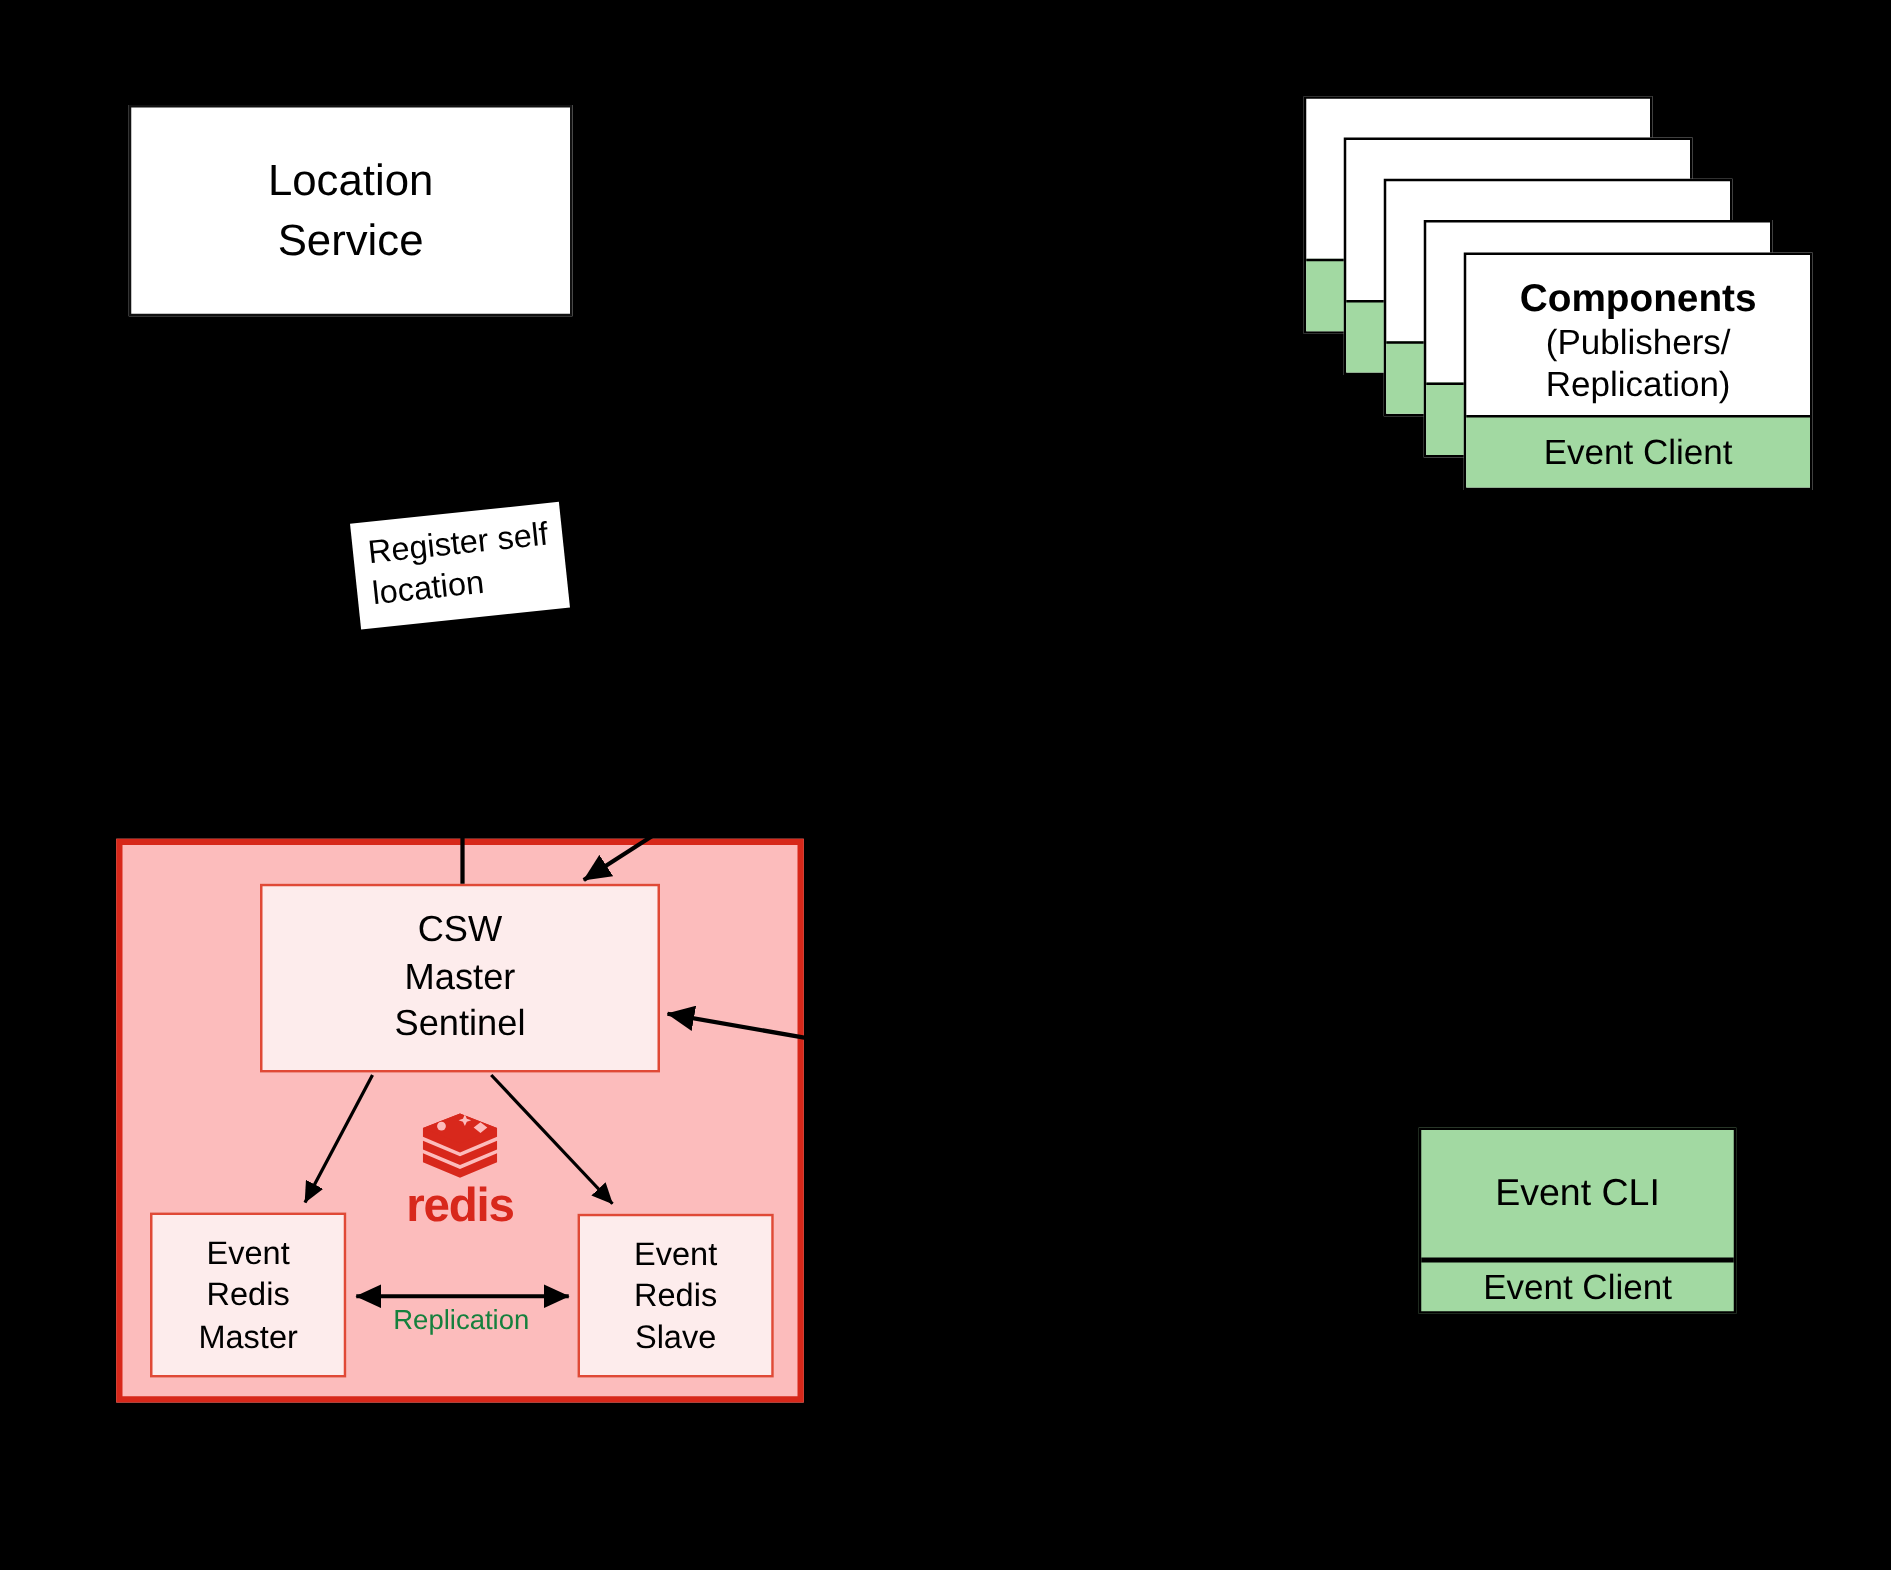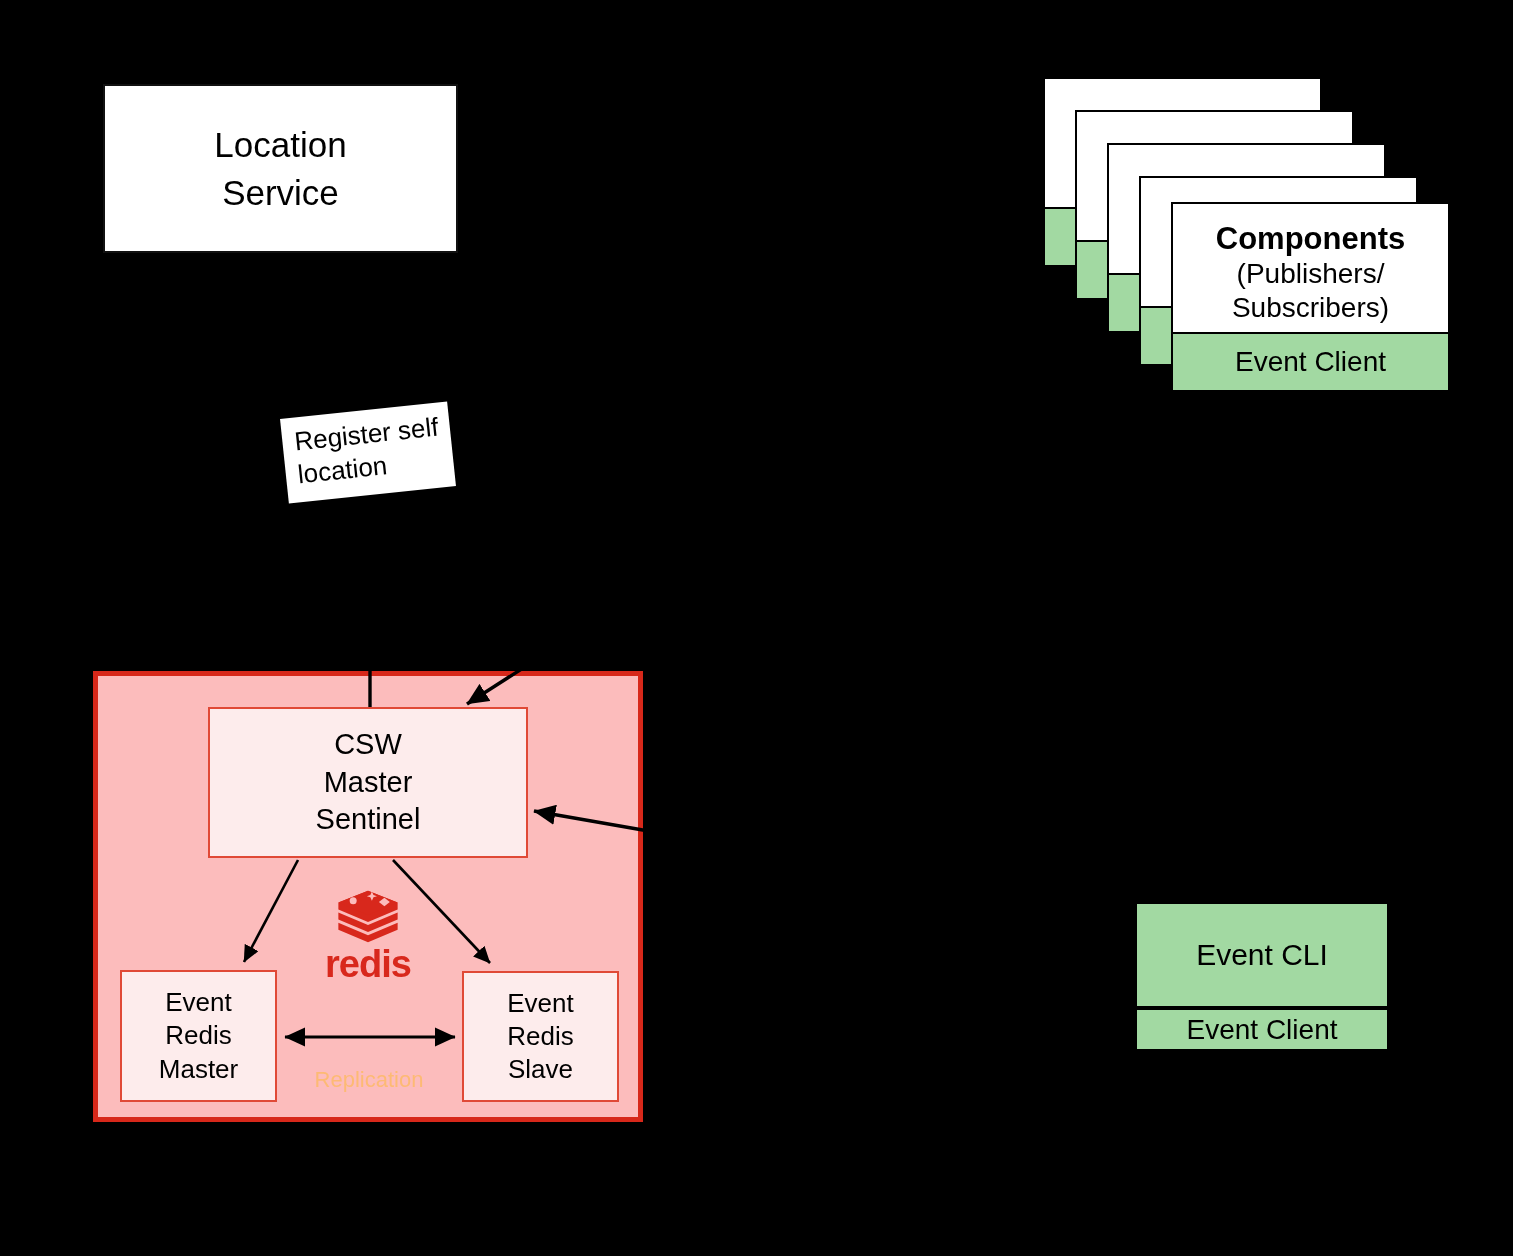--- a/index.html
+++ b/index.html
@@ -58,21 +58,21 @@
   .node {
     background:var(--node-fill,#fdecec);
     border:2px solid var(--node-border,#e04936);
   }
   .csw-node   { left:208px; top:707px; width:320px; height:151px; font-size:29px; line-height:1.3; }
   .master-node{ left:120px; top:970px; width:157px; height:132px; font-size:26px; line-height:1.28; }
   .slave-node { left:462px; top:971px; width:157px; height:131px; font-size:26px; line-height:1.28; }
 
   .replication-label {
     left:294px; top:1043px; width:150px; text-align:center;
-    font-size:22px; color:#fdba74;margin-top:24px;
+    font-size:22px; color:#15803d;
   }
 
   
   .redis-logo { left:320px; top:889px; width:96px; text-align:center; }
   .redis-wordmark {
     font-size:38px; font-weight:bold; letter-spacing:-1px;
     color:var(--redis-red,#d8281c); margin-top:-6px; line-height:1;
   }
 
   
@@ -113,21 +113,21 @@
     <div class="strip"></div>
   </div>
   <div class="comp-card comp-card-3">
     <div class="strip"></div>
   </div>
 
   <div class="comp-card comp-card-4">
     <div class="content">
       <div class="comp-title">Components</div>
       <div class="comp-subtitle preline">(Publishers/
-Subscribers)</div>
+Replication)</div>
     </div>
     <div class="strip">
       <span>Event Client</span>
     </div>
   </div>
 
   <div class="abs sentinel-box"></div>
 
   <div class="abs center node csw-node">
     <span class="preline">CSW

